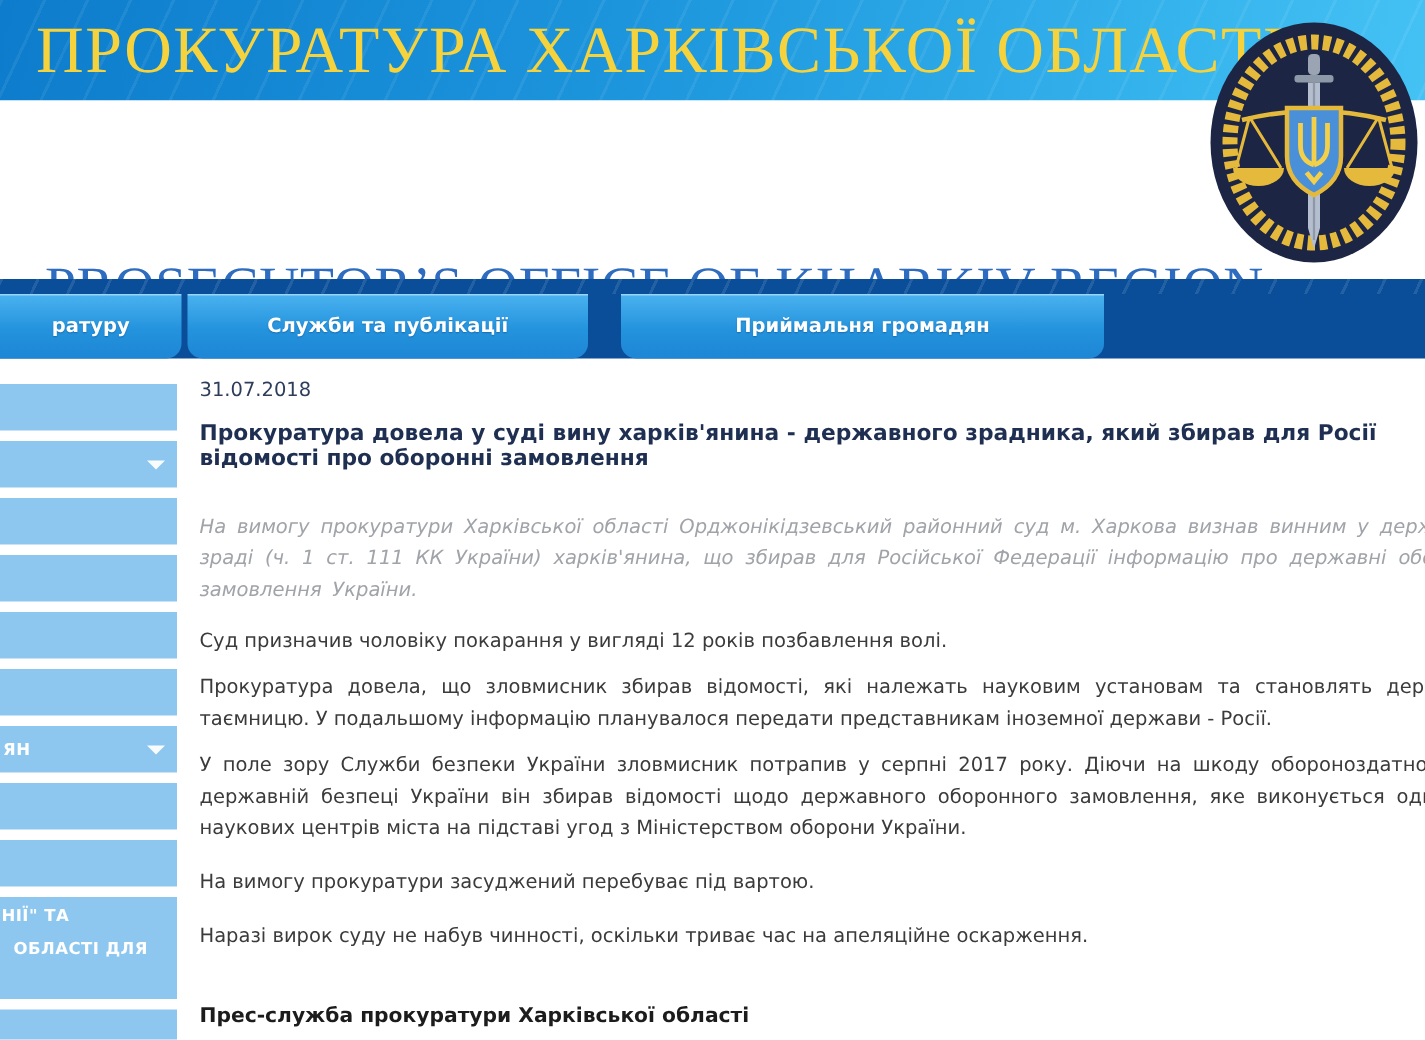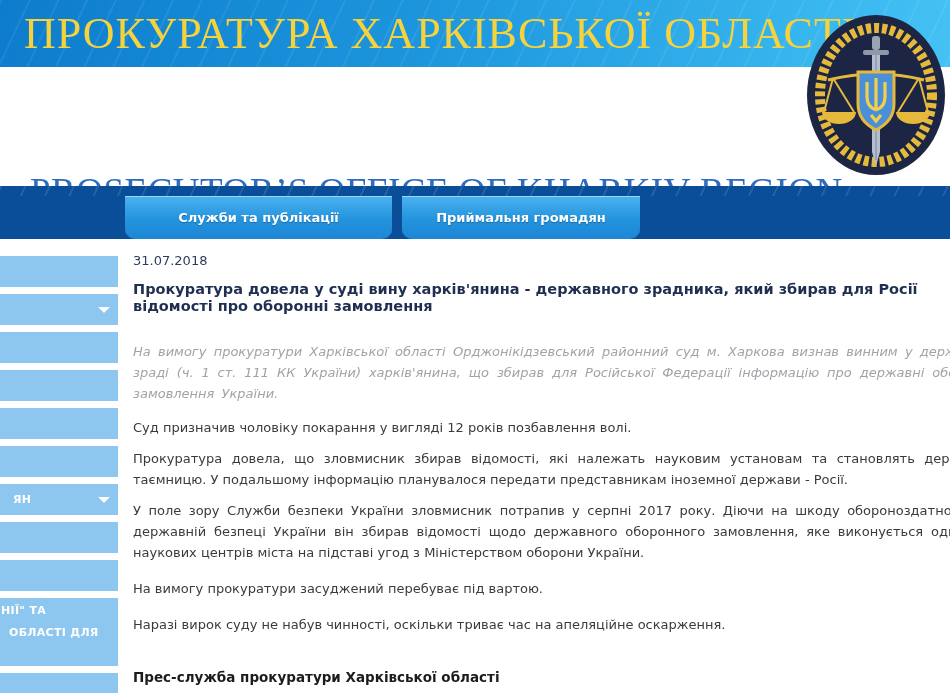--- a/index.html
+++ b/index.html
@@ -43,31 +43,31 @@
     background:linear-gradient(#4ab2f0,#2493dd 55%,#1d86d6);
     box-shadow:inset 0 1px 0 rgba(255,255,255,0.45);
     border:none;border-radius:0 0 10px 10px;
     color:#ffffff;font-family:"DejaVu Sans","Liberation Sans",sans-serif;
     font-size:13px;font-weight:600;cursor:pointer;
     display:flex;align-items:center;justify-content:center;
     text-shadow:0 1px 1px rgba(0,40,90,0.35);
   }
   .nav-btn.b1{left:0;width:121px;border-radius:0 0 10px 0;}
   .nav-btn.b2{left:125px;width:267px;}
-  .nav-btn.b3{left:402px;width:238px;}
+  .nav-btn.b3{left:414px;width:322px;}
   .nav-btn.b4{left:678px;width:270px;}
   
   .sidebar{position:absolute;left:0;top:256px;width:118px;}
   .side-item{
     position:relative;width:118px;height:31px;margin-bottom:7px;
     background:#8dc7ef;color:#ffffff;
     font-size:11px;font-weight:bold;letter-spacing:0.3px;
     display:flex;align-items:center;cursor:pointer;
   }
-  .side-item .lbl{padding-left:13px;white-space:nowrap;}
+  .side-item .lbl{padding-left:2px;white-space:nowrap;}
   .side-item.tall{height:68px;display:block;}
   .side-item.tall .line1{display:block;padding:6px 0 0 1px;line-height:14px;white-space:nowrap;}
   .side-item.tall .line2{display:block;padding:8px 0 0 9px;line-height:14px;white-space:nowrap;}
   .side-item.cut-bottom{height:26px;margin-bottom:0;}
   .chev{
     position:absolute;right:8px;top:13px;width:0;height:0;
     border-left:6px solid transparent;border-right:6px solid transparent;
     border-top:6px solid #ffffff;opacity:0.95;
   }
   
@@ -120,20 +120,23 @@
       <path d="M61,68 v15 q0,10 9,13"></path>
       <path d="M79,68 v15 q0,10 -9,13"></path>
       <path d="M70,64 v32"></path>
       <path d="M65,101 l5,6 l5,-6"></path>
     </g>
   </g>
 </svg>
 
 <div class="nav">
   <div class="streaks"></div>
+  <button class="nav-btn b1">
+    <span>ратуру</span>
+  </button>
   <button class="nav-btn b2">
     <span>Служби та публікації</span>
   </button>
   <button class="nav-btn b3">
     <span>Приймальня громадян</span>
   </button>
 </div>
 
 <div class="sidebar">
   <div class="side-item">

